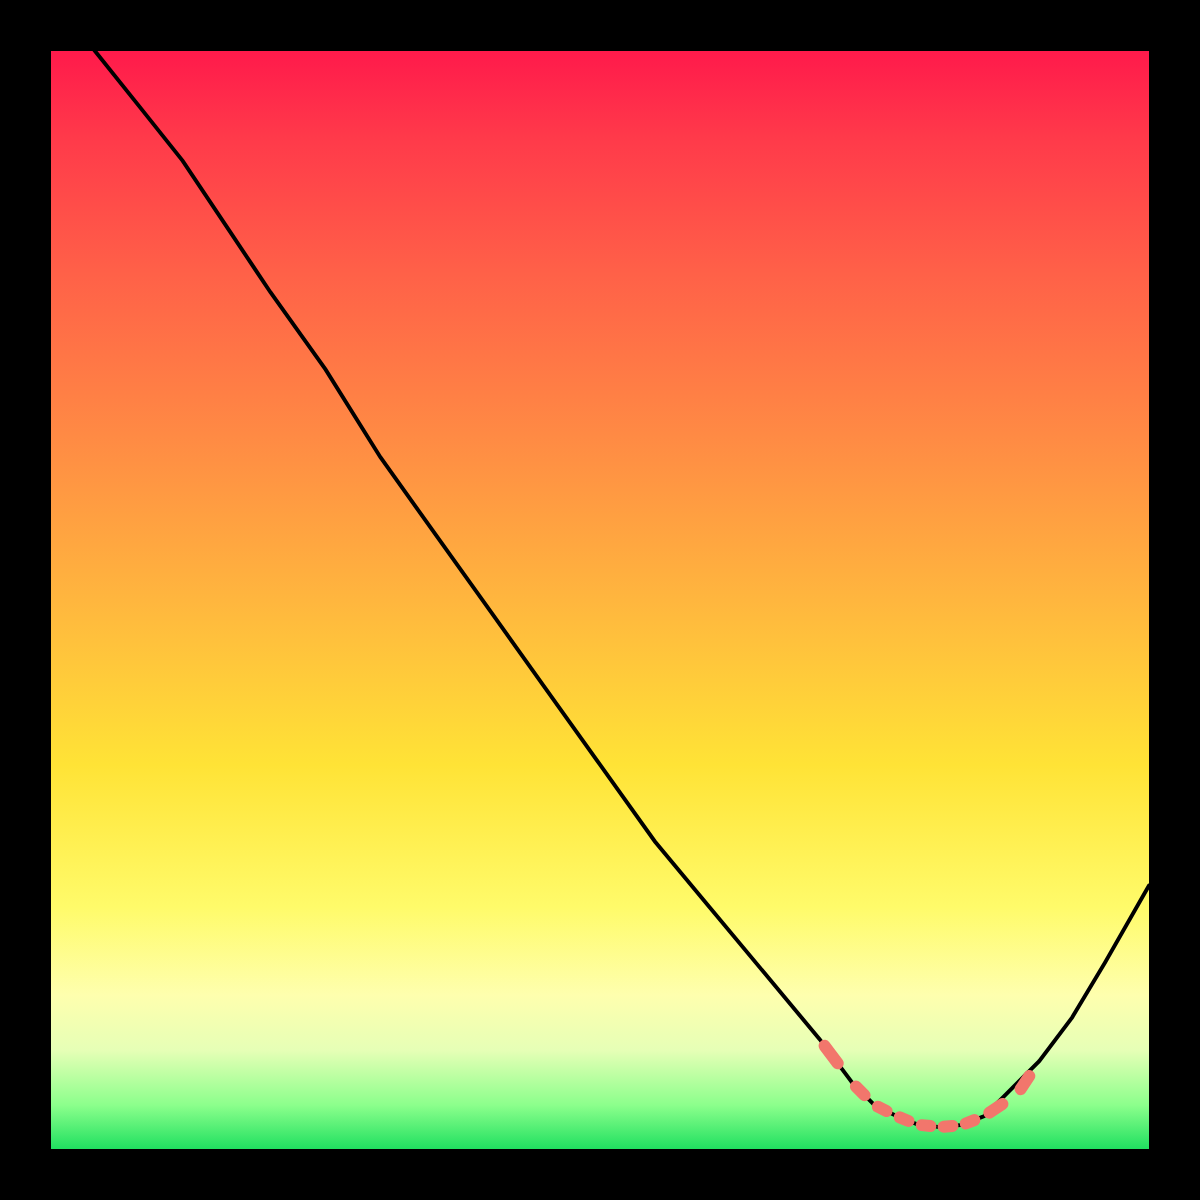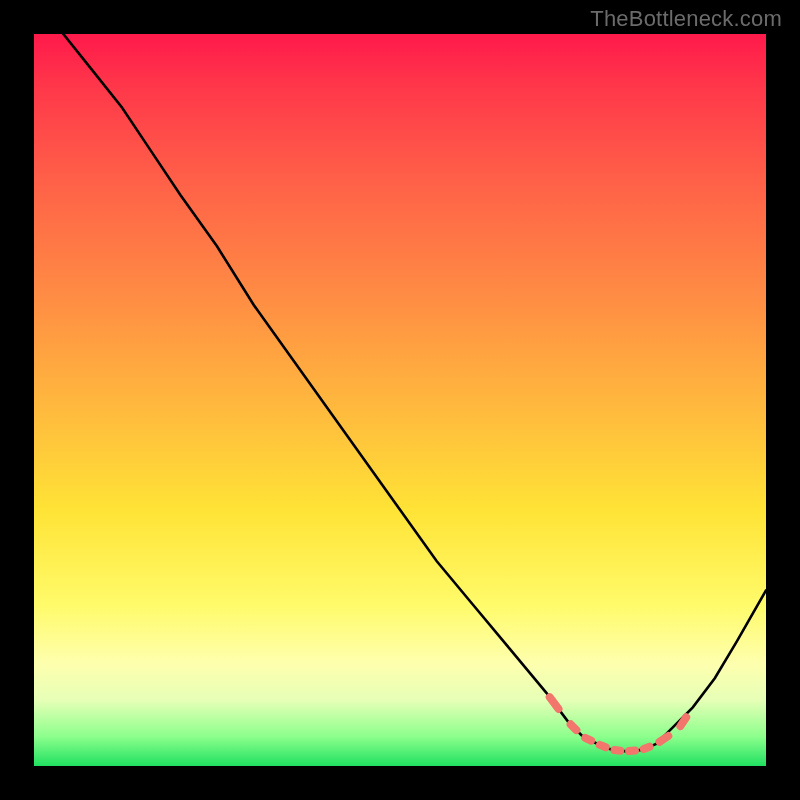--- a/index.html
+++ b/index.html
@@ -57,21 +57,20 @@
     font-size: 22px;
     font-weight: 400;
     letter-spacing: 0.2px;
   }
 </style>
 </head>
 <body>
 
 <div class="frame">
 
-  <div class="attribution">TheBottleneck.com</div>
 
   <div class="plot-area">
     <svg class="curve-svg" viewBox="0 0 732 732" preserveAspectRatio="none">
       <path fill="none" stroke="#000" stroke-width="2.6" stroke-linecap="round" d="M0.0 -36.6 L29.3 0.0 L58.6 36.6 L87.8 73.2 L117.1 117.1 L146.4 161.0 L183.0 212.3 L219.6 270.8 L256.2 322.1 L292.8 373.3 L329.4 424.6 L366.0 475.8 L402.6 527.0 L439.2 571.0 L475.8 614.9 L512.4 658.8 L534.4 688.1 L549.0 702.7 L563.6 710.0 L578.3 715.9 L592.9 717.4 L607.6 715.9 L622.2 710.0 L636.8 695.4 L658.8 673.4 L680.8 644.2 L702.7 607.6 L732.0 556.3"></path>
       <g>
           <line x1="515.7" y1="663.2" x2="524.5" y2="674.9" stroke="#f2766c" stroke-width="8" stroke-linecap="round"></line>
           <line x1="536.6" y1="690.3" x2="542.4" y2="696.1" stroke="#f2766c" stroke-width="8" stroke-linecap="round"></line>
           <line x1="551.2" y1="703.8" x2="557.1" y2="706.7" stroke="#f2766c" stroke-width="8" stroke-linecap="round"></line>
           <line x1="565.8" y1="710.9" x2="571.7" y2="713.3" stroke="#f2766c" stroke-width="8" stroke-linecap="round"></line>
           <line x1="580.5" y1="716.1" x2="586.3" y2="716.7" stroke="#f2766c" stroke-width="8" stroke-linecap="round"></line>

